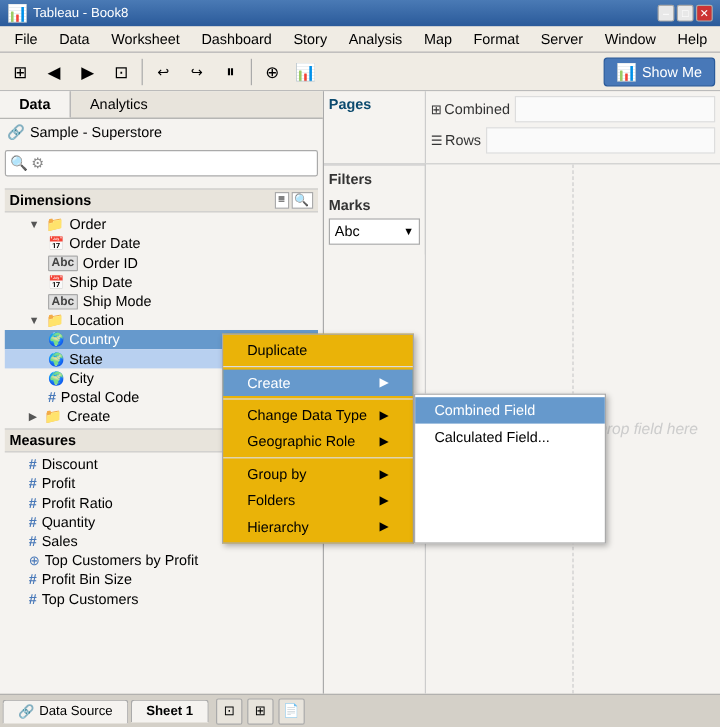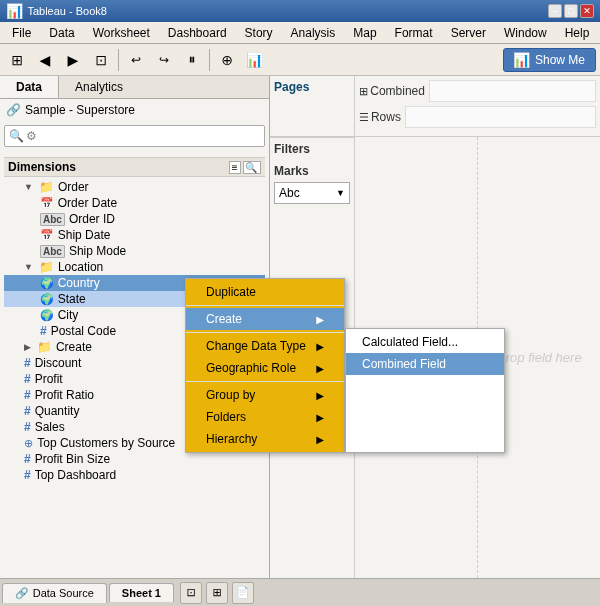--- a/index.html
+++ b/index.html
@@ -218,20 +218,23 @@
         <span class="icon-hash">#</span>
         <span>Postal Code</span>
       </div>
 
       <div class="tree-item tree-indent">
         <span class="expand-arrow">▶</span>
         <span class="icon-folder">📁</span>
         <span>Create</span>
       </div>
 
+      <div class="section-header">
+        <span>Measures</span>
+      </div>
       <div class="tree-item tree-indent">
         <span class="icon-hash">#</span>
         <span>Discount</span>
       </div>
       <div class="tree-item tree-indent">
         <span class="icon-hash">#</span>
         <span>Profit</span>
       </div>
       <div class="tree-item tree-indent">
         <span class="icon-hash">#</span>
@@ -241,30 +244,30 @@
         <span class="icon-hash">#</span>
         <span>Quantity</span>
       </div>
       <div class="tree-item tree-indent">
         <span class="icon-hash">#</span>
         <span>Sales</span>
       </div>
 
       <div class="tree-item tree-indent">
         <span style="font-size:11px; color:#4878b8;">⊕</span>
-        <span>Top Customers by Source</span>
+        <span>Top Customers by Profit</span>
       </div>
 
       <div class="tree-item tree-indent">
         <span class="icon-hash">#</span>
         <span>Profit Bin Size</span>
       </div>
       <div class="tree-item tree-indent">
         <span class="icon-hash">#</span>
-        <span>Top Dashboard</span>
+        <span>Top Customers</span>
       </div>
     </div>
   </div>
 
   <div class="right-panel">
 
     <div style="display:flex; flex-direction:column; border-bottom: 1px solid #ccc;">
       <div style="display:flex;">
         <div class="pages-section">
           <div class="pages-label">Pages</div>
@@ -340,22 +343,22 @@
       <span>Folders</span>
       <span class="ctx-arrow">▶</span>
     </div>
     <div class="ctx-item">
       <span>Hierarchy</span>
       <span class="ctx-arrow">▶</span>
     </div>
   </div>
 
   <div class="submenu" style="margin-top: 50px;">
+    <div class="submenu-item highlighted">Combined Field</div>
     <div class="submenu-item">Calculated Field...</div>
-    <div class="submenu-item highlighted">Combined Field</div>
   </div>
 </div>
 
 <div class="bottom-bar">
   <div class="bottom-tab datasource">
     <span style="font-size:11px; color:#4878b8;">🔗</span>
     <span>Data Source</span>
   </div>
   <div class="bottom-tab sheet">Sheet 1</div>
   <div class="bottom-icons">

